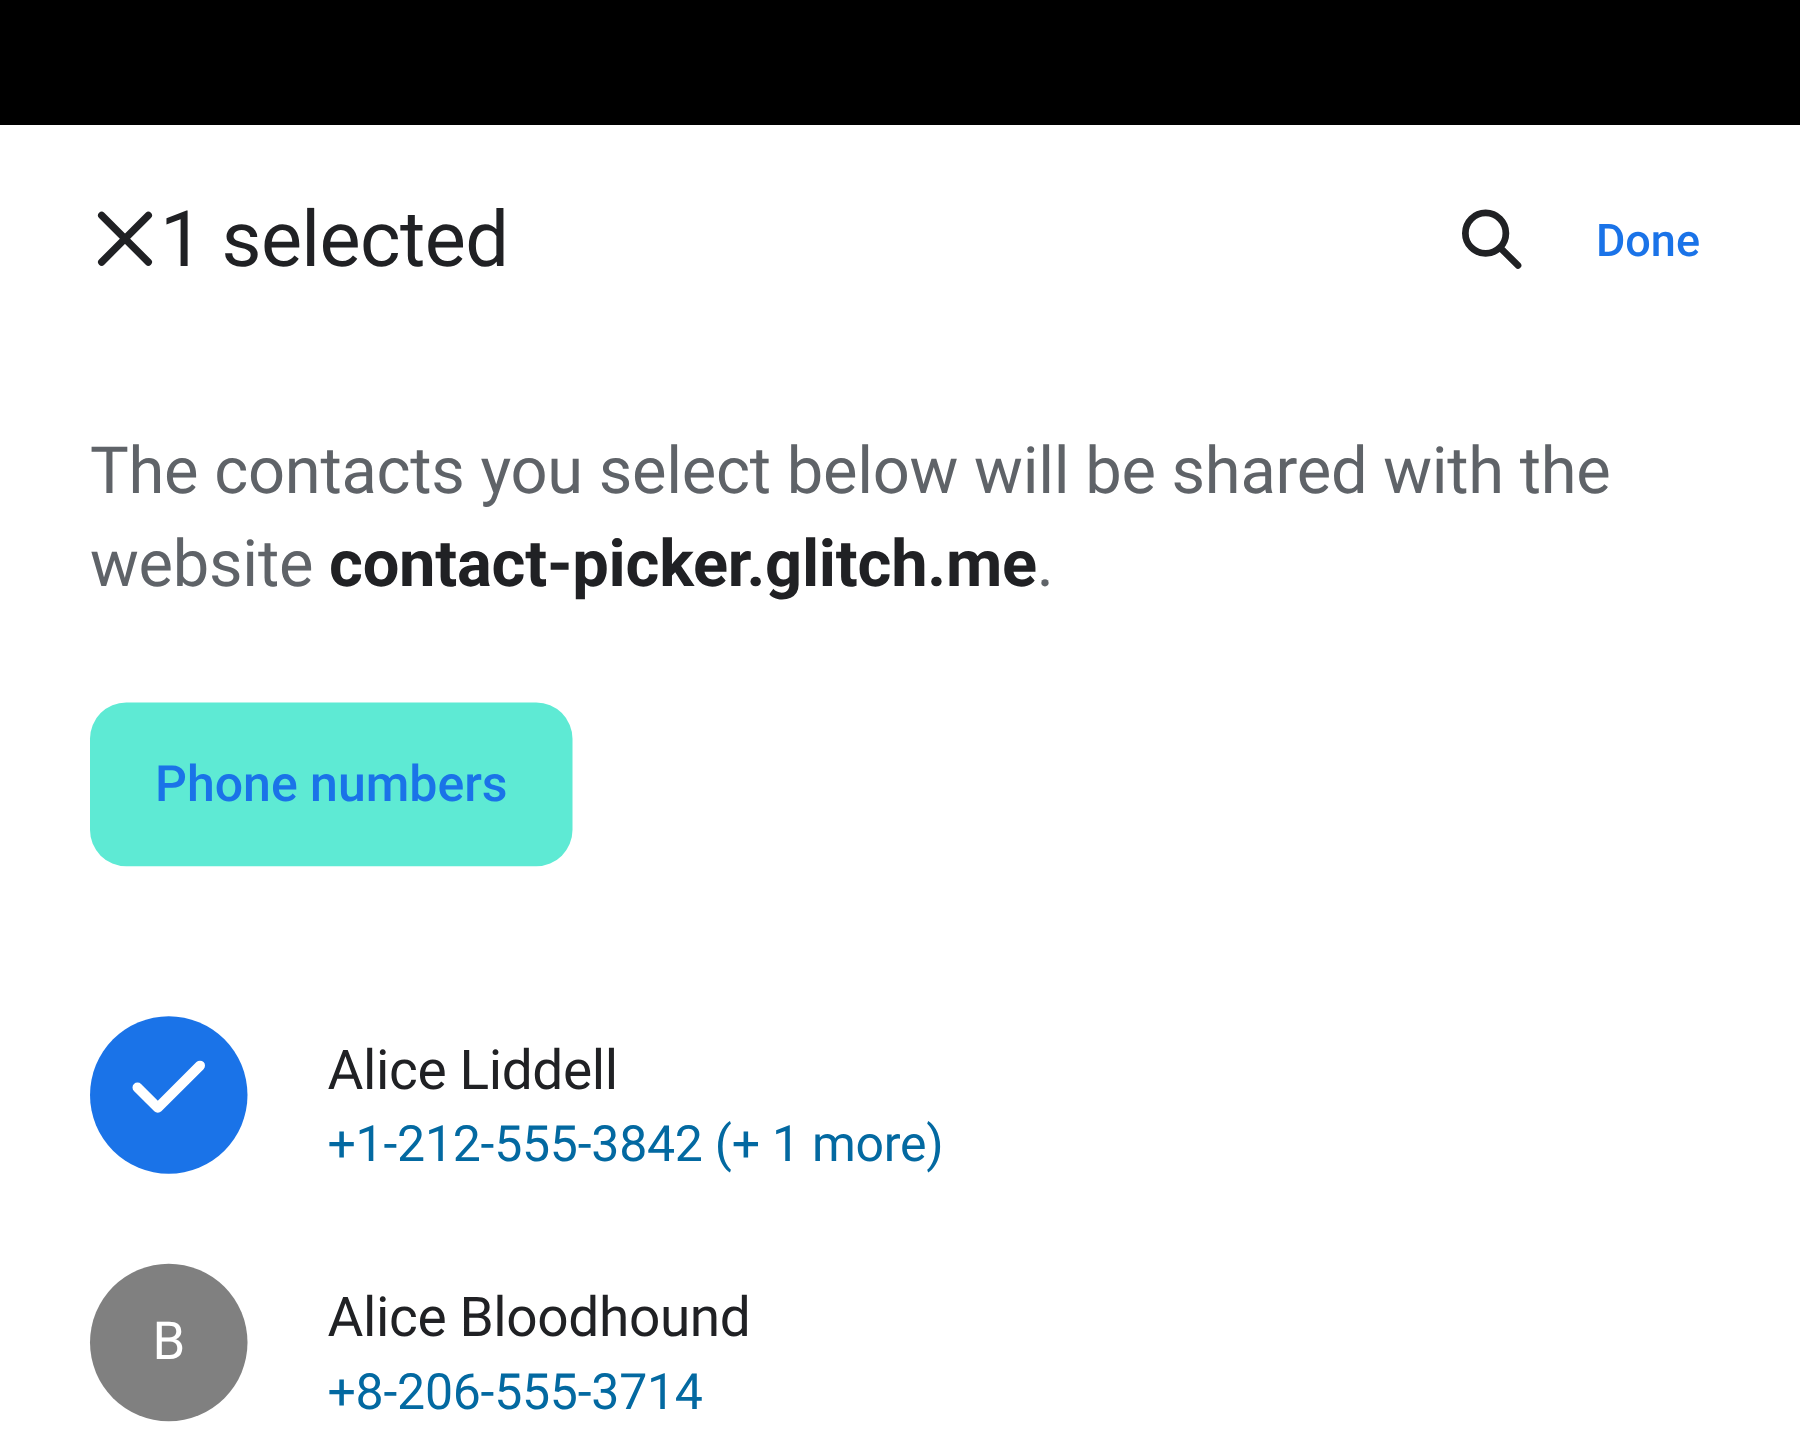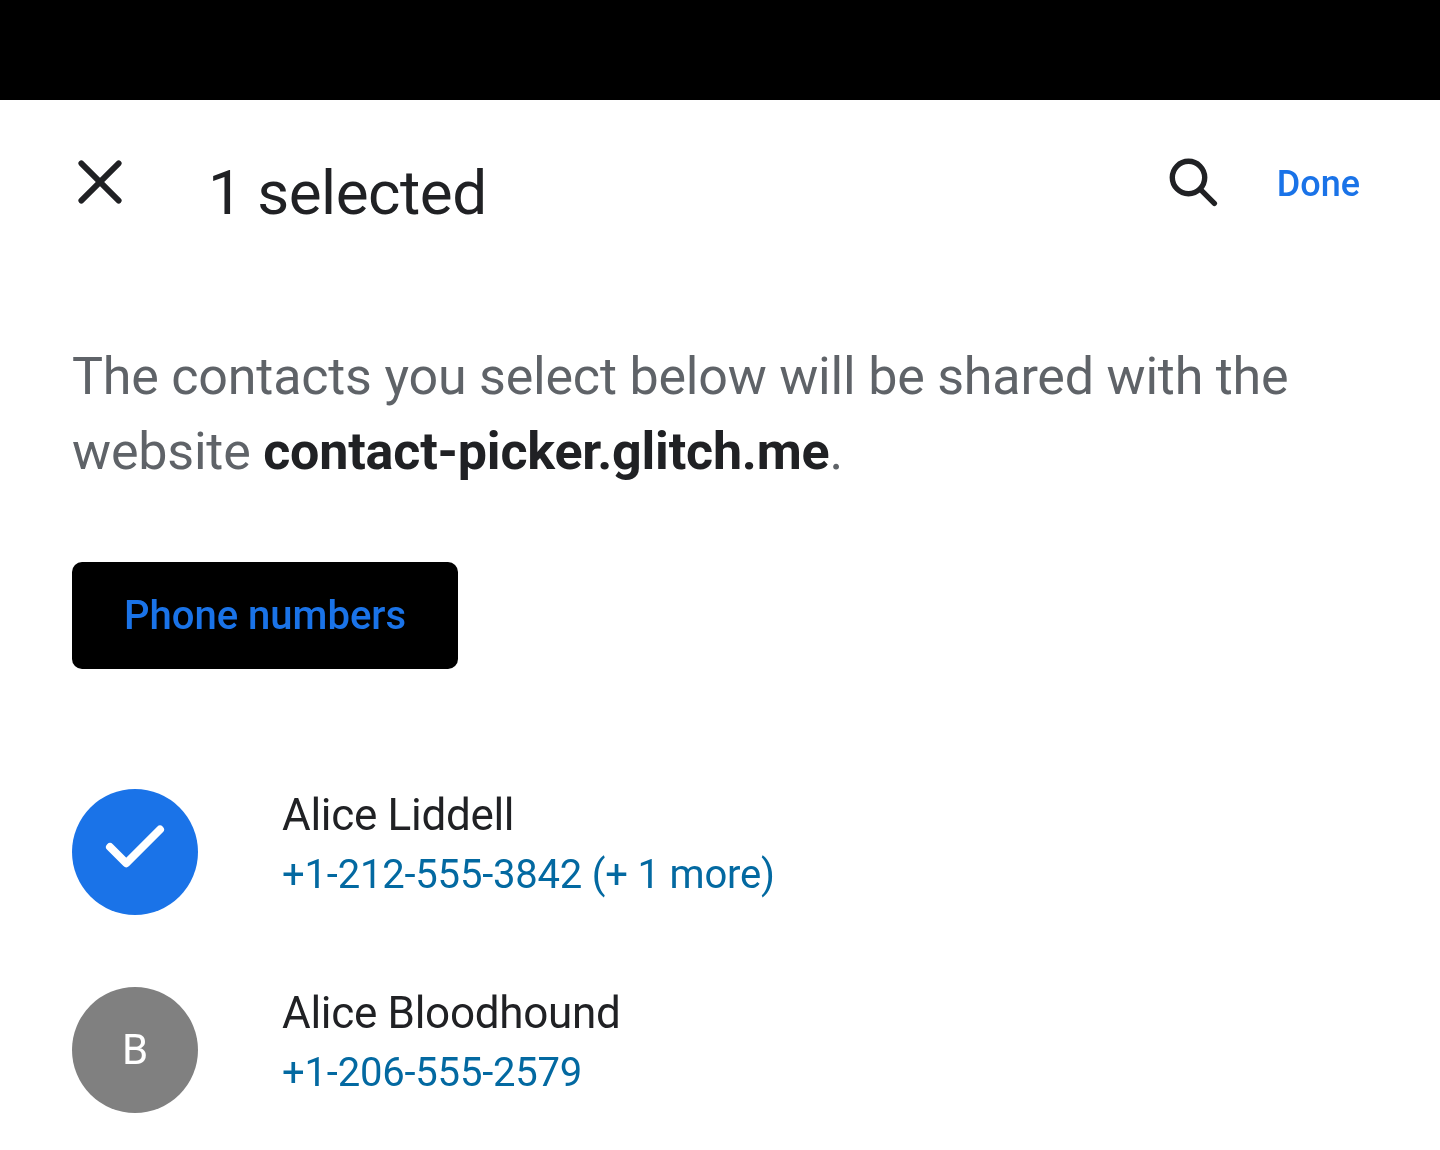--- a/index.html
+++ b/index.html
@@ -17,23 +17,22 @@
     .status-bar {
       width: 100%;
       height: 100px;
       background: #000;
     }
     .content {
       padding: 0 72px;
     }
     .header {
       display: flex;
-      align-items: flex-start;
+      align-items: center;
       padding: 56px 0 44px 0;
-      gap: 80px;
     }
     .close-btn {
       width: 56px;
       height: 56px;
       display: flex;
       align-items: center;
       justify-content: center;
       cursor: pointer;
       flex-shrink: 0;
     }
@@ -78,36 +77,36 @@
       line-height: 1.45;
       padding: 66px 0 48px 0;
       letter-spacing: -0.2px;
     }
     .description .website {
       color: #202124;
       font-weight: 700;
     }
     .chip {
       display: inline-block;
-      background: #000000;
+      background: #5eead4;
       color: #1a73e8;
       font-size: 40px;
       font-weight: 500;
-      padding: 30px 52px;
-      border-radius: 10px;
+      padding: 42px 52px;
+      border-radius: 29px;
       margin-top: 24px;
       margin-bottom: 48px;
     }
     .contact-list {
       padding-top: 36px;
     }
     .contact-row {
       display: flex;
-      align-items: flex-start;
-      gap: 84px;
+      align-items: flex-end;
+      gap: 64px;
       padding: 36px 0;
       cursor: pointer;
     }
     .avatar {
       width: 126px;
       height: 126px;
       border-radius: 50%;
       display: flex;
       align-items: center;
       justify-content: center;
@@ -193,17 +192,17 @@
         <div class="contact-phone">+1-212-555-3842 (+ 1 more)</div>
       </div>
     </div>
 
     <div class="contact-row">
       <div class="avatar avatar-unselected">
         <span>B</span>
       </div>
       <div class="contact-info">
         <div class="contact-name">Alice Bloodhound</div>
-        <div class="contact-phone">+1-206-555-2579</div>
+        <div class="contact-phone">+8-206-555-3714</div>
       </div>
     </div>
   </div>
 </div>
 
 </body></html>

